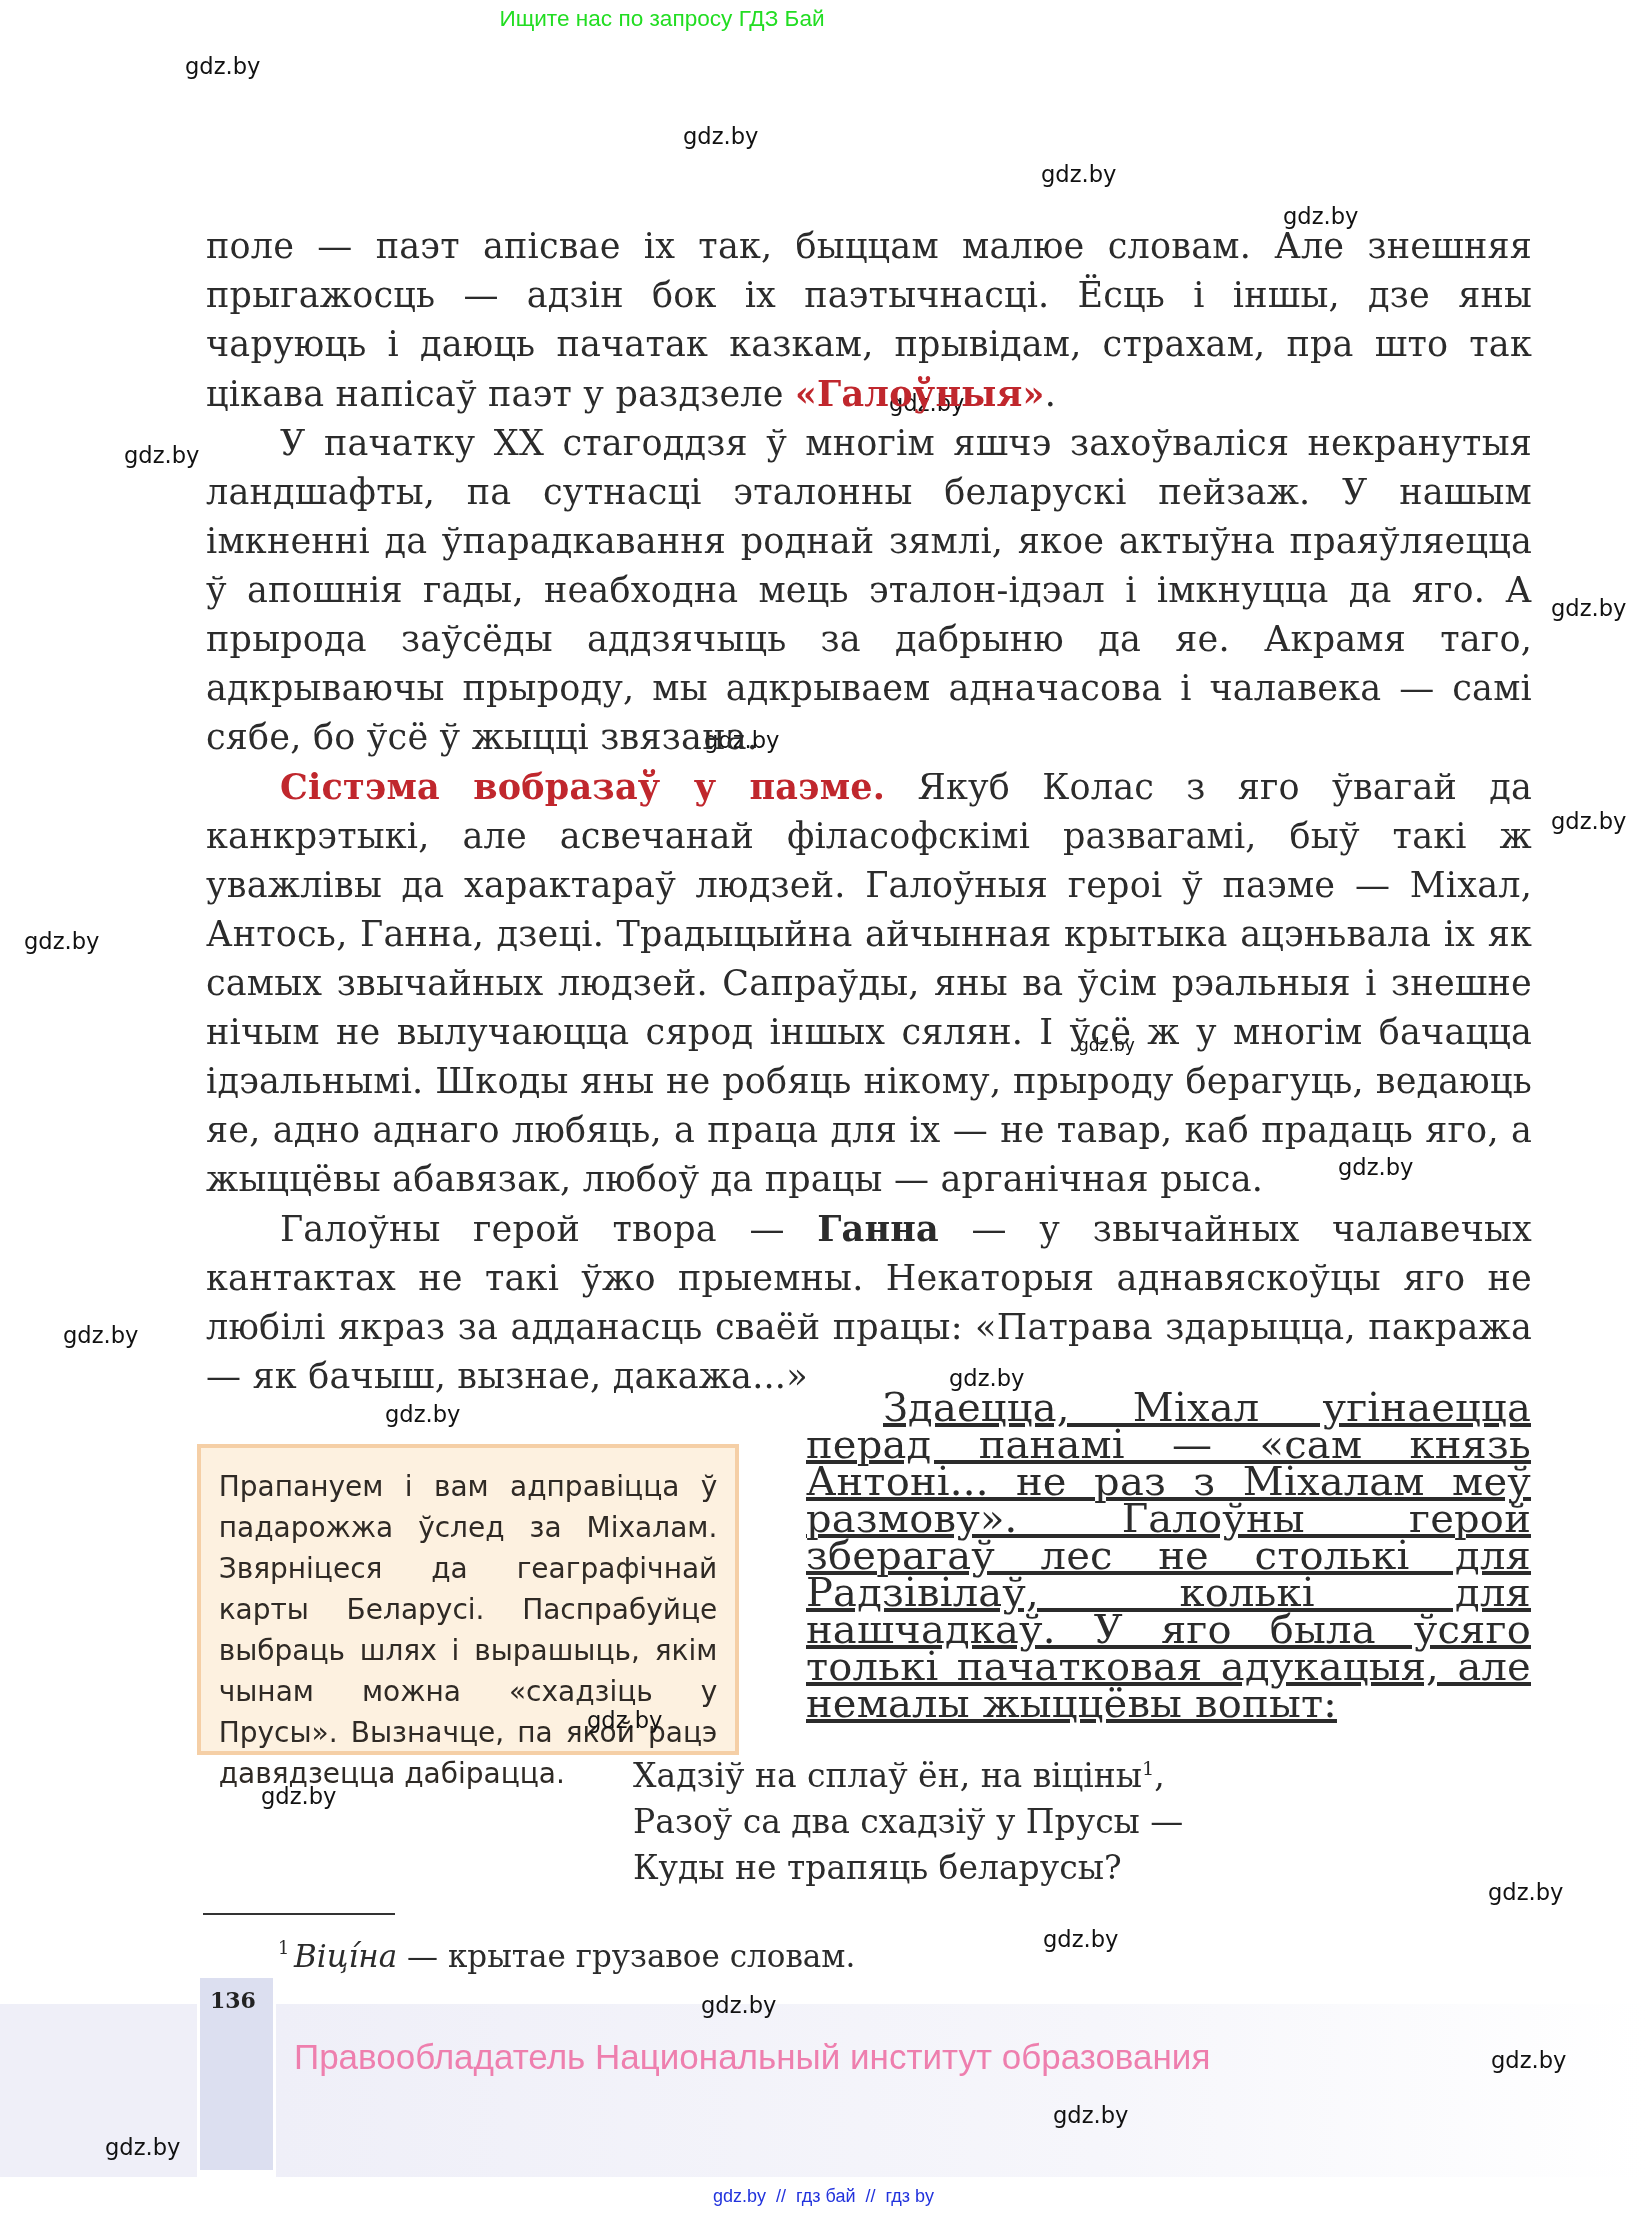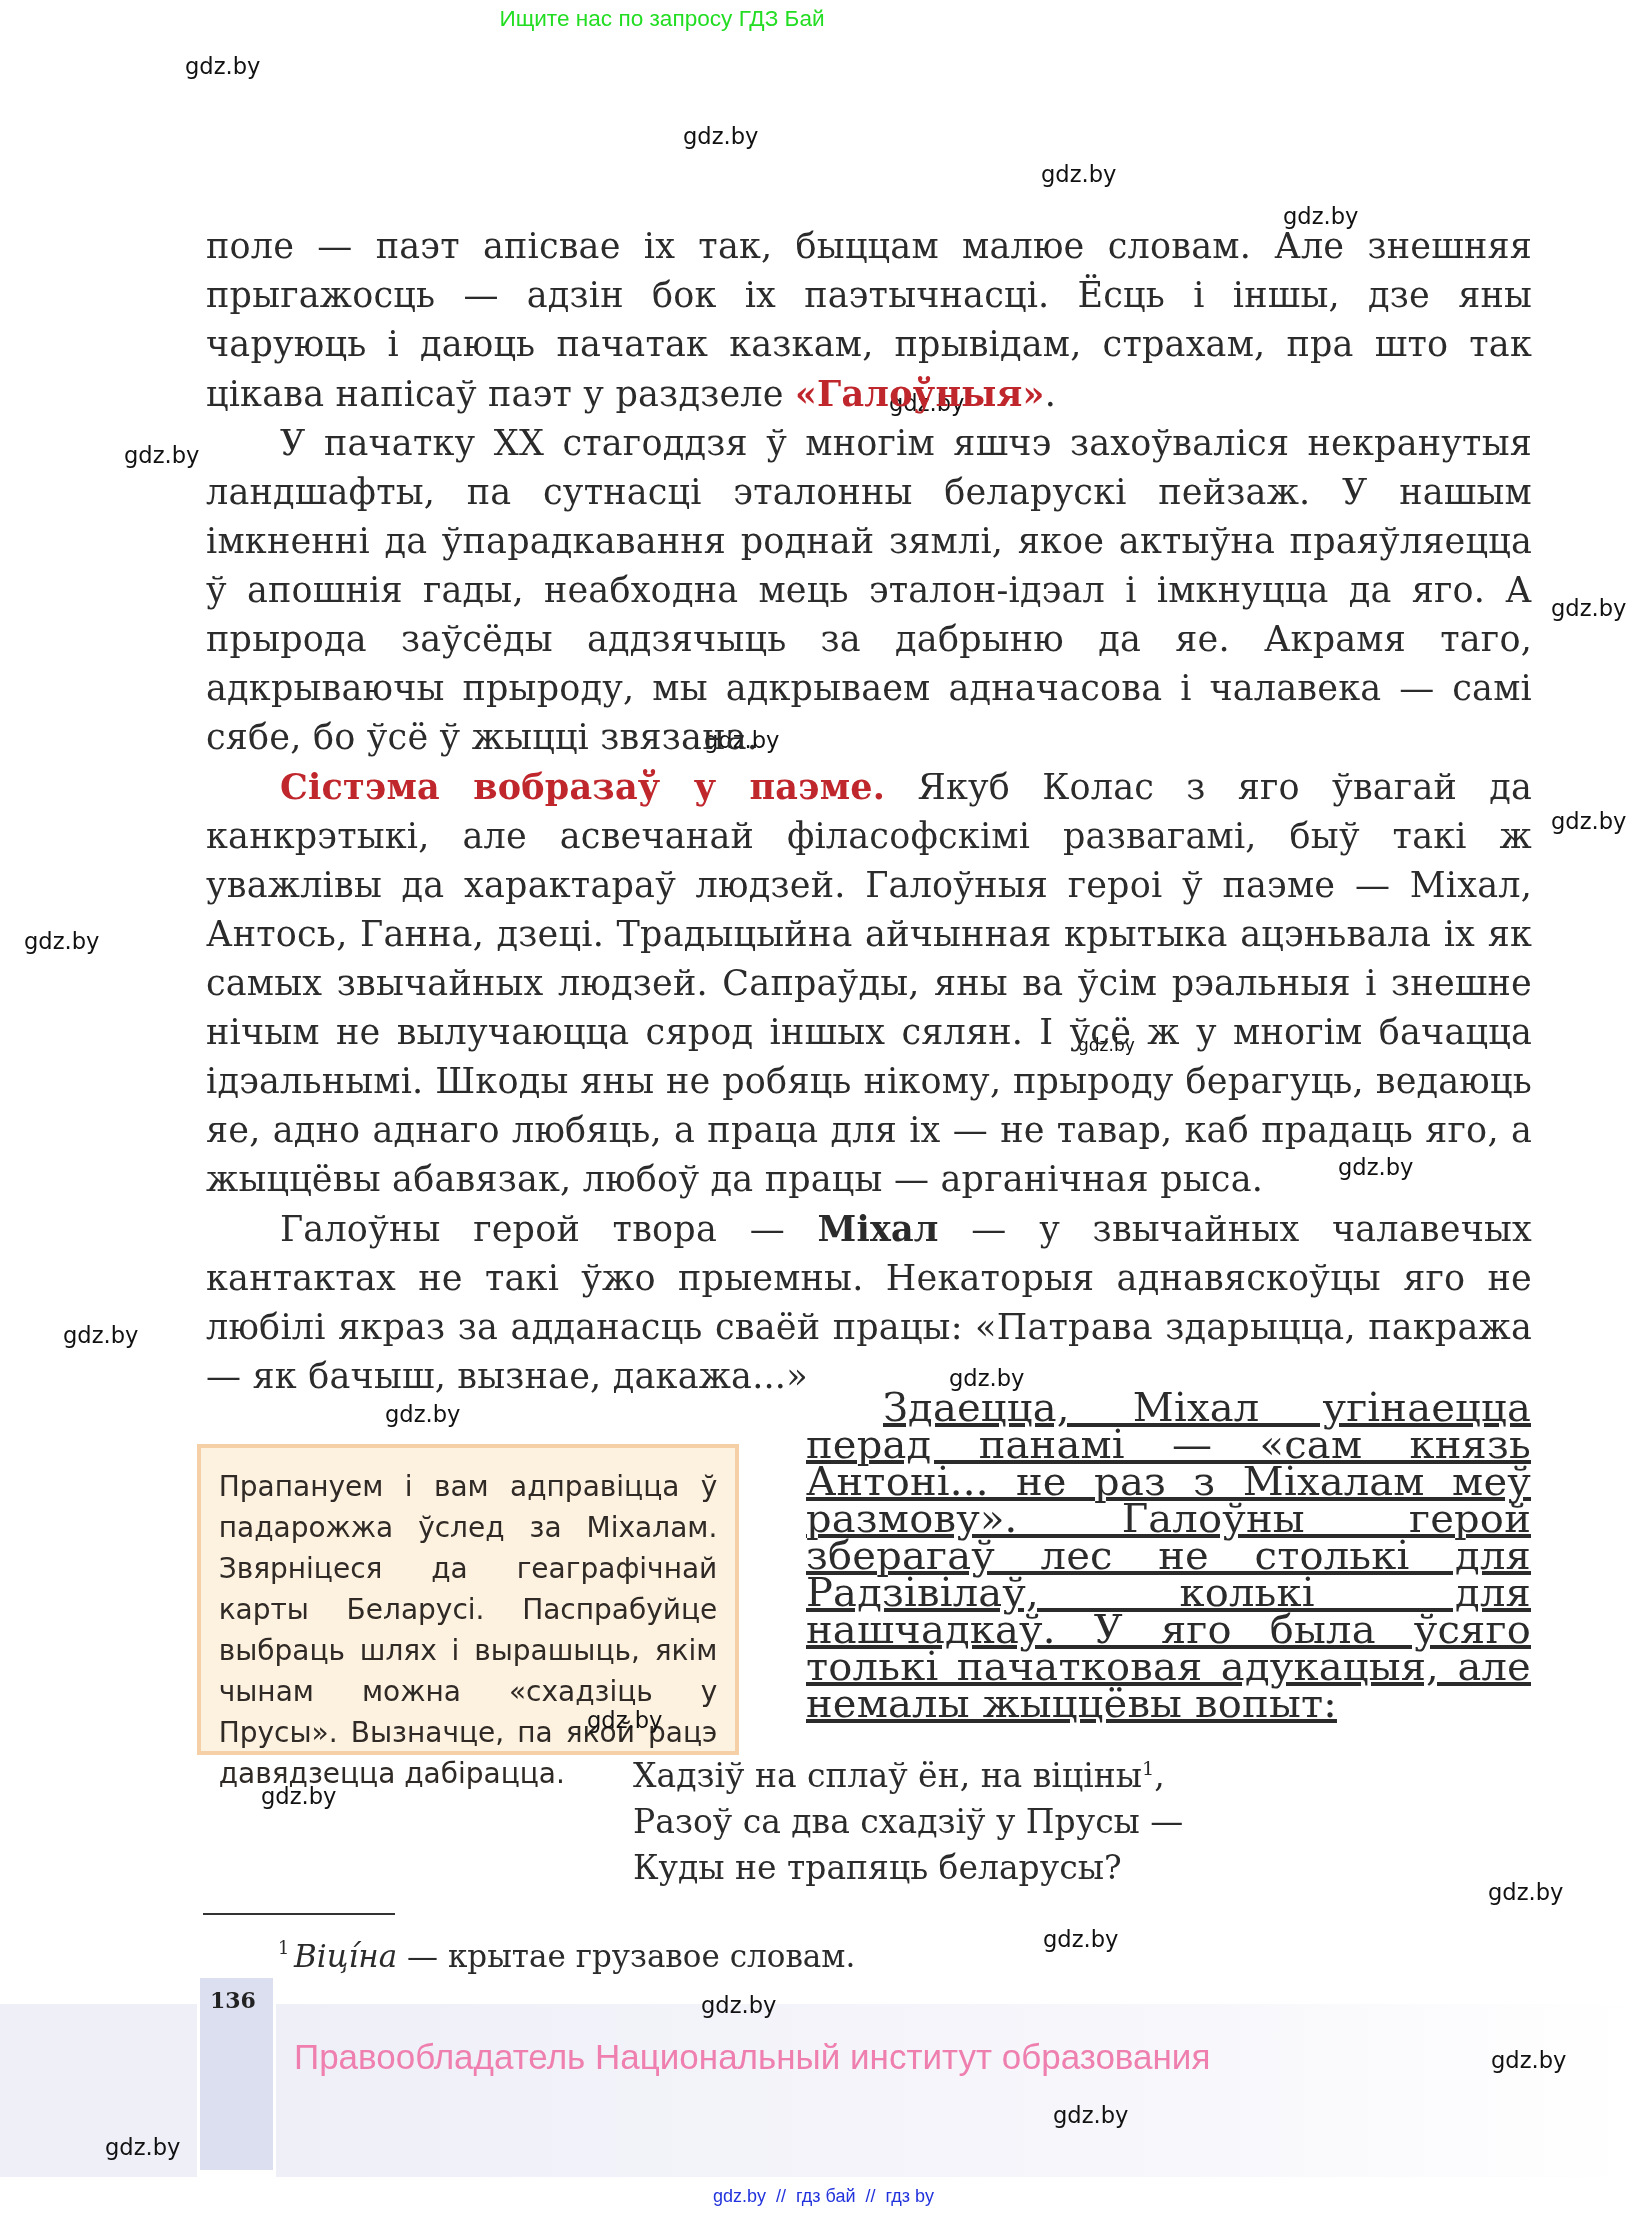--- a/index.html
+++ b/index.html
@@ -66,21 +66,21 @@
 
 <div class="body-text" style="top:222px">
   <p>
     <span>поле — паэт апісвае іх так, быццам малюе словам. Але знешняя прыгажосць — адзін бок іх паэтычнасці. Ёсць і іншы, дзе яны чаруюць і даюць пачатак казкам, прывідам, страхам, пра што так цікава напісаў паэт у раздзеле </span><span class="red">«Галоўныя»</span><span>.</span>
   </p>
   <p class="indent">У пачатку XX стагоддзя ў многім яшчэ захоўваліся некранутыя ландшафты, па сутнасці эталонны беларускі пейзаж. У нашым імкненні да ўпарадкавання роднай зямлі, якое актыўна праяўляецца ў апошнія гады, неабходна мець эталон-ідэал і імкнуцца да яго. А прырода заўсёды аддзячыць за дабрыню да яе. Акрамя таго, адкрываючы прыроду, мы адкрываем адначасова і чалавека — самі сябе, бо ўсё ў жыцці звязана.</p>
   <p class="indent">
     <span class="red">Сістэма вобразаў у паэме.</span><span> Якуб Колас з яго ўвагай да канкрэтыкі, але асвечанай філасофскімі развагамі, быў такі ж уважлівы да характараў людзей. Галоўныя героі ў паэме — Міхал, Антось, Ганна, дзеці. Традыцыйна айчынная крытыка ацэньвала іх як самых звычайных людзей. Сапраўды, яны ва ўсім рэальныя і знешне нічым не вылучаюцца сярод іншых сялян. І ўсё ж у многім бачацца ідэальнымі. Шкоды яны не робяць нікому, прыроду берагуць, ведаюць яе, адно аднаго любяць, а праца для іх — не тавар, каб прадаць яго, а жыццёвы абавязак, любоў да працы — арганічная рыса.</span>
   </p>
   <p class="indent">
-    <span>Галоўны герой твора — </span><span class="b">Міхал</span><span> — у звычайных чалавечых кантактах не такі ўжо прыемны. Некаторыя аднавяскоўцы яго не любілі якраз за адданасць сваёй працы: «Патрава здарыцца, пакража — як бачыш, вызнае, дакажа...»</span>
+    <span>Галоўны герой твора — </span><span class="b">Ганна</span><span> — у звычайных чалавечых кантактах не такі ўжо прыемны. Некаторыя аднавяскоўцы яго не любілі якраз за адданасць сваёй працы: «Патрава здарыцца, пакража — як бачыш, вызнае, дакажа...»</span>
   </p>
 </div>
 
 <div class="callout">
   <span>Прапануем і вам адправіцца ў падарожжа ўслед за Міхалам. Звярніцеся да геаграфічнай карты Беларусі. Паспрабуйце выбраць шлях і вырашыць, якім чынам можна «схадзіць у Прусы». Вызначце, па якой рацэ давядзецца дабірацца.</span>
 </div>
 
 <div class="right-col">
   <p class="first" style="margin:0">Здаецца, Міхал угінаецца перад панамі — «сам князь Антоні... не раз з Міхалам меў размову». Галоўны герой зберагаў лес не столькі для Радзівілаў, колькі для нашчадкаў. У яго была ўсяго толькі пачатковая адукацыя, але немалы жыццёвы вопыт:</p>
 </div>

